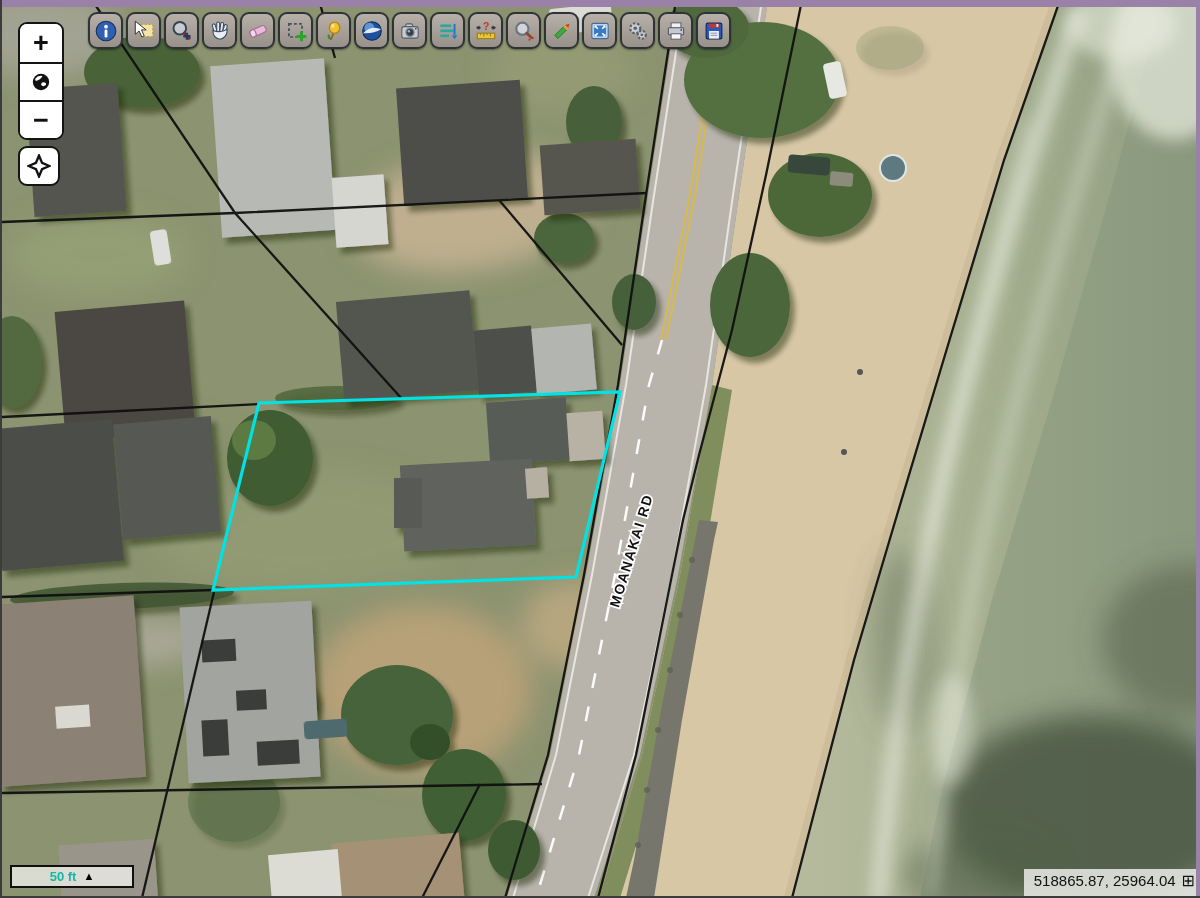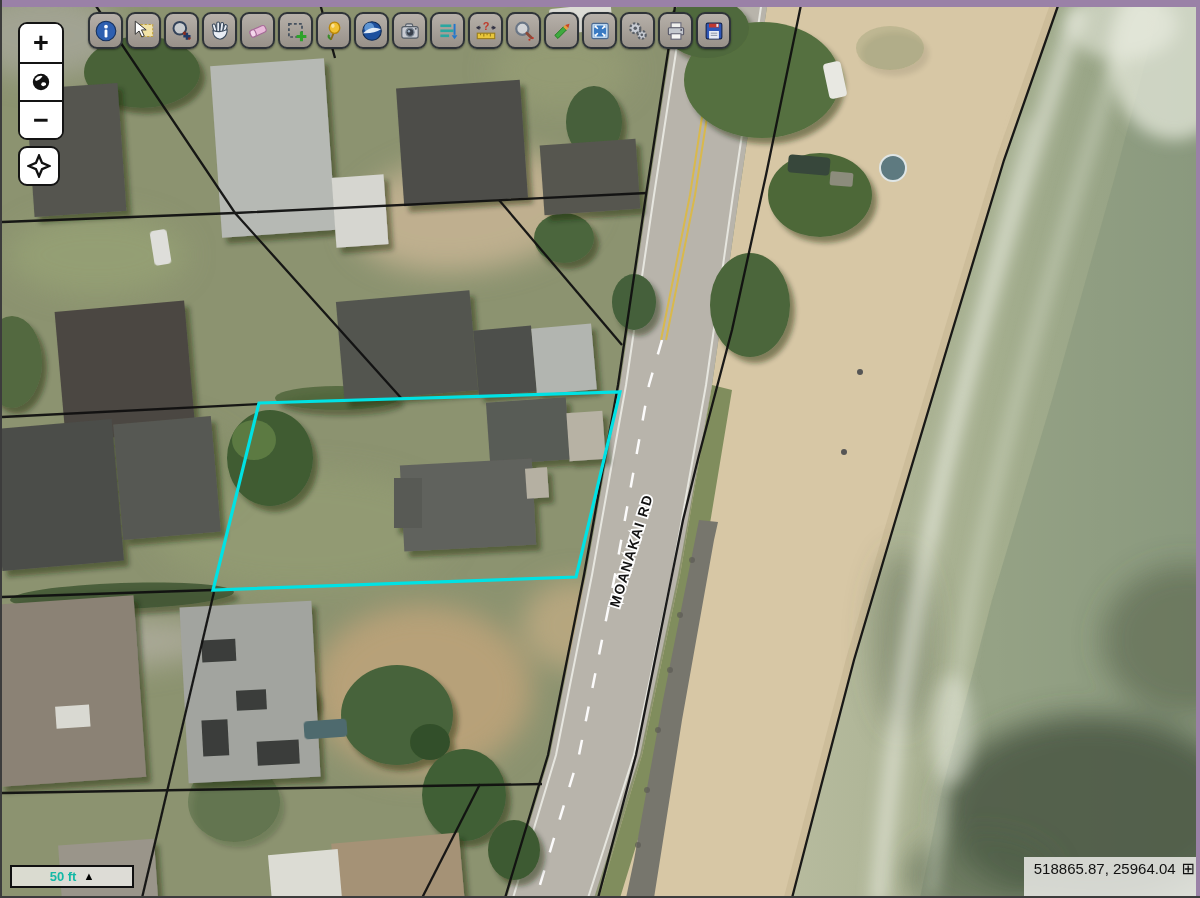--- a/index.html
+++ b/index.html
@@ -35,21 +35,21 @@
   .scalebar .t{font:bold 13px "Liberation Sans",sans-serif;color:#14b8a6;}
   .scalebar .a{font-size:11px;color:#000;line-height:1;}
 
   
   .esri{position:absolute;right:3px;bottom:26px;text-align:right;color:#fff;z-index:30;
         text-shadow:0 1px 3px rgba(0,0,0,.35);line-height:1;}
   .esri .pb{font-size:9px;font-weight:bold;letter-spacing:1.5px;vertical-align:3px;}
   .esri .dot{font-size:13px;vertical-align:2px;margin-left:2px;}
   .esri .brand{font-size:44px;font-weight:bold;letter-spacing:-1px;}
   .coords{position:absolute;right:0;bottom:0;height:23px;background:rgba(235,235,231,.85);
-          display:flex;align-items:center;padding:0 5px 16px 10px;gap:6px;z-index:31;}
+          display:flex;align-items:center;padding:0 5px 4px 10px;gap:6px;z-index:31;}
   .coords .c{font:15px "Liberation Sans",sans-serif;color:#111;}
   .coords .x{font-size:16px;color:#111;cursor:pointer;line-height:1;}
 </style>
 </head>
 <body>
 
 <div id="app">
 
 <svg id="mapsvg" width="1200" height="898" viewBox="0 0 1200 898">
   <defs>

